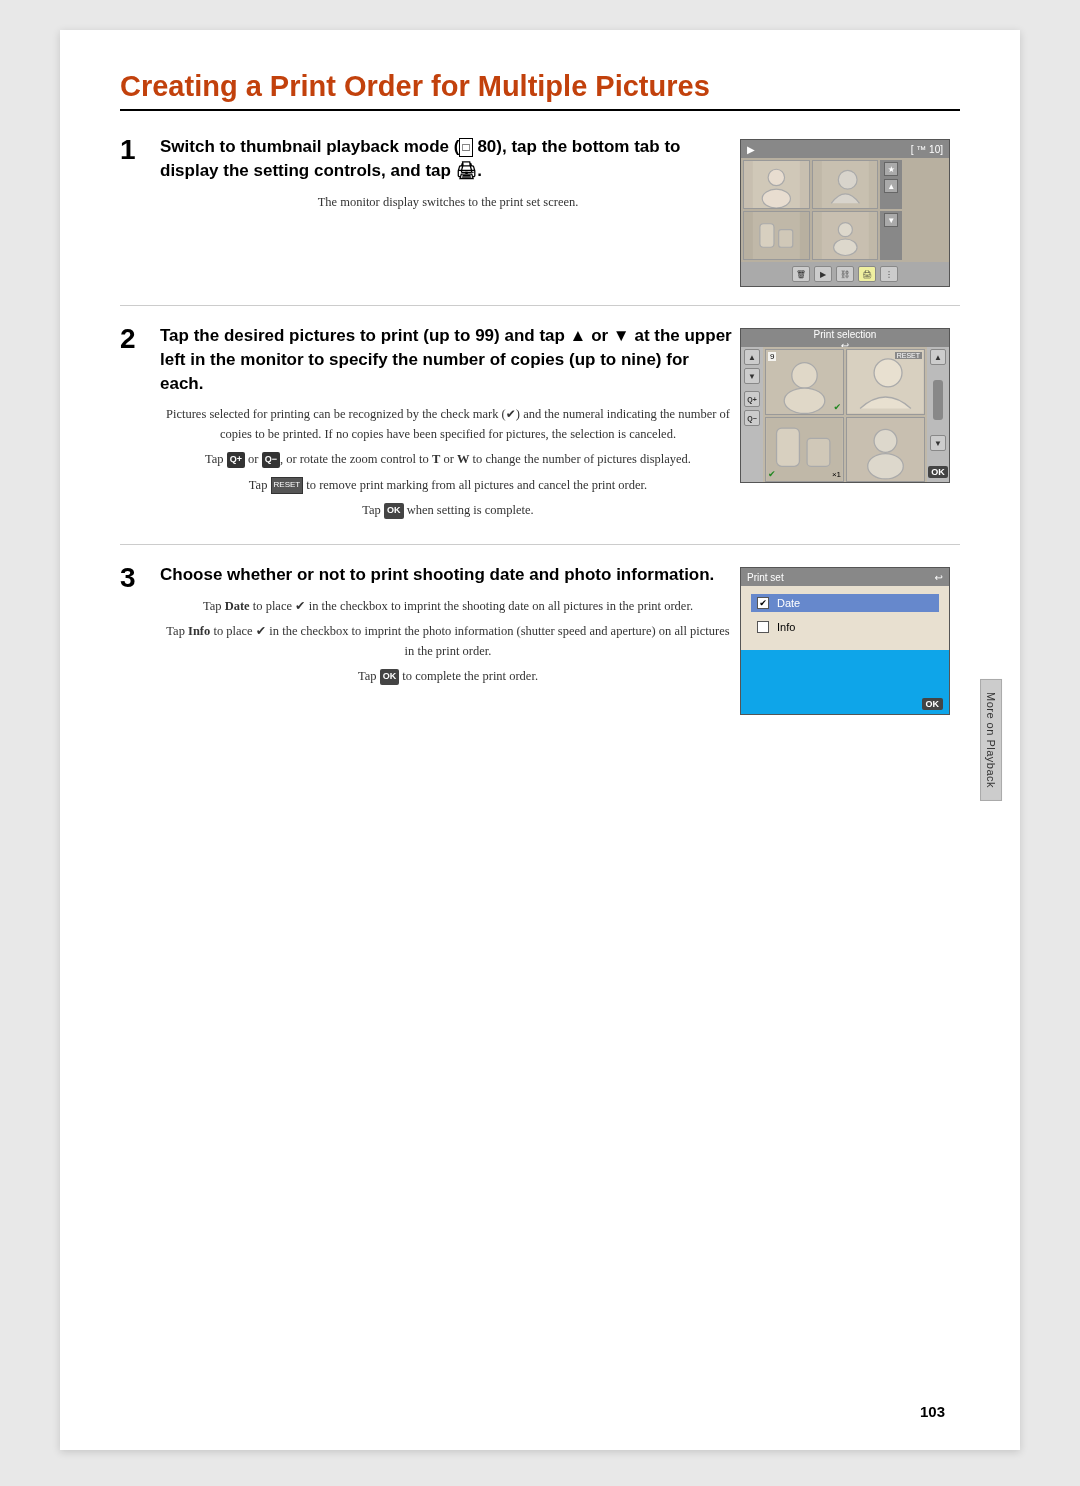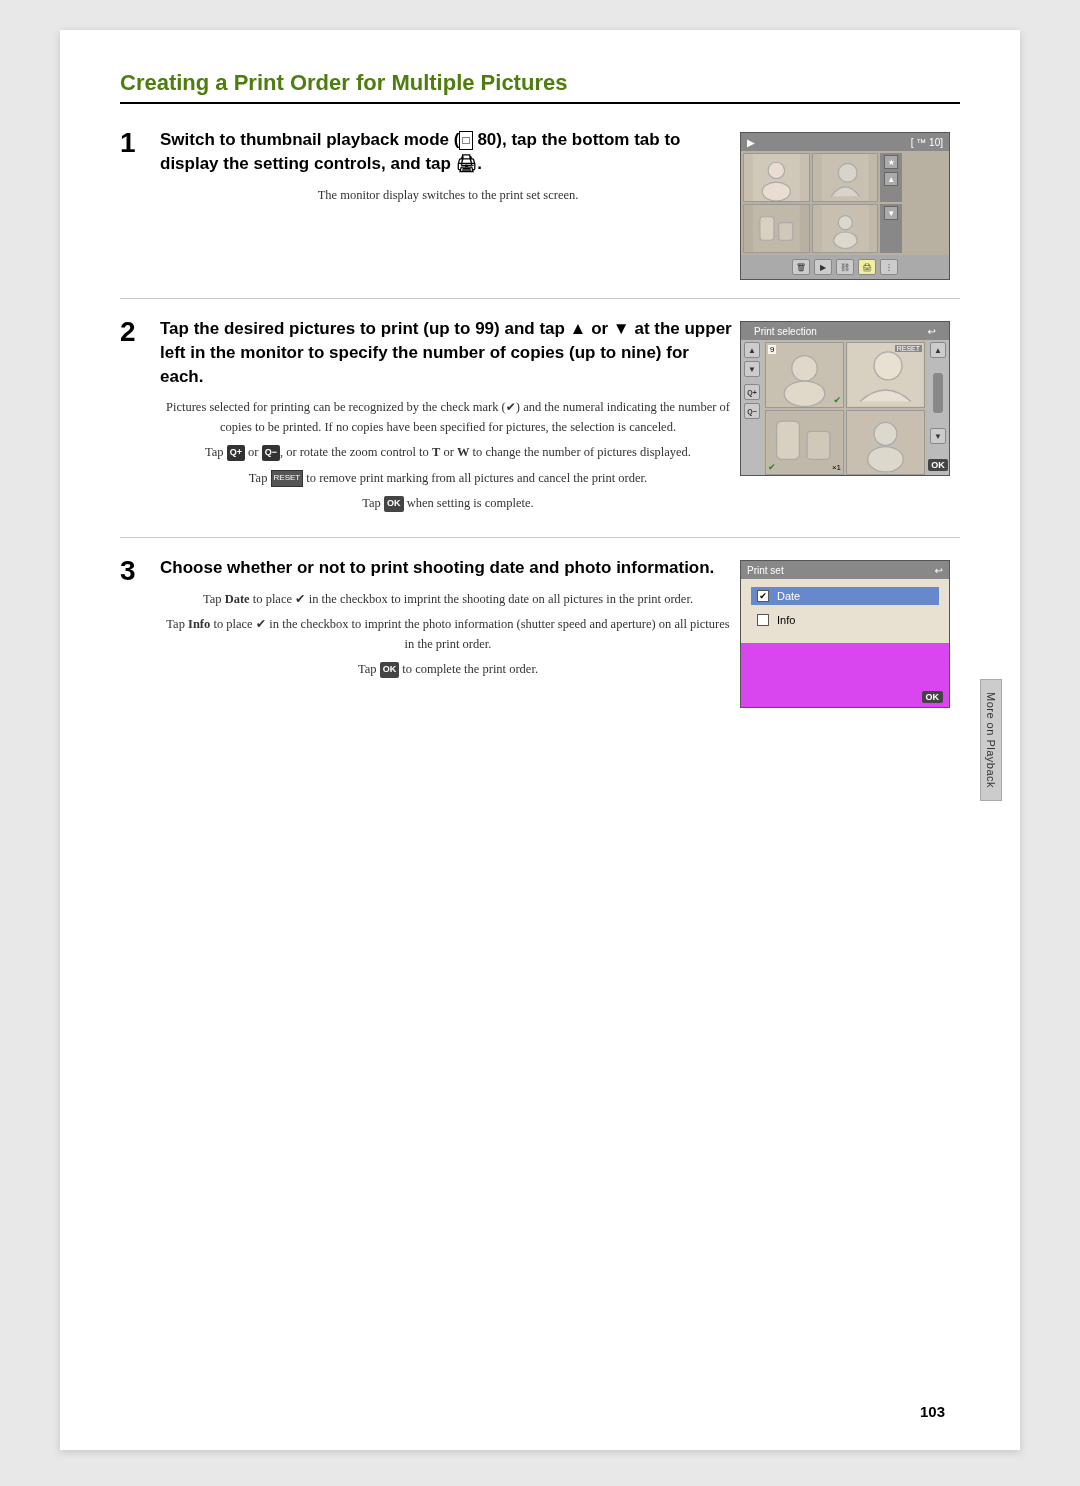--- a/index.html
+++ b/index.html
@@ -27,24 +27,24 @@
       text-align: right;
       font-size: 13px;
       color: #333;
       border-bottom: 1px solid #aaa;
       padding-bottom: 8px;
       margin-bottom: 18px;
     }
 
     
     .page-title {
-      font-size: 22px;
-      font-weight: bold;
-      font-family: Arial, sans-serif;
-      color: #4d7c0f;
+      font-size: 29px;
+      font-weight: bold;
+      font-family: Arial, sans-serif;
+      color: #c2410c;
       border-bottom: 2px solid #000;
       padding-bottom: 6px;
       margin-bottom: 24px;
     }
     .step-number {
       font-size: 28px;
       font-weight: bold;
       font-family: Arial, sans-serif;
       color: #000;
       min-width: 40px;
@@ -134,44 +134,45 @@
       height: 155px;
       position: relative;
       overflow: hidden;
     }
     .print-sel-header {
       background: #888;
       height: 18px;
       display: flex;
       align-items: center;
       justify-content: space-between;
-      padding: 0 13px;
+      padding: 0 6px;
       font-size: 10px;
       color: #fff;
       font-family: Arial, sans-serif;
+      flex-direction: column;
     }
     .ps-btn {
       width: 16px;
       height: 16px;
       background: #ccc;
       border: 1px solid #888;
       border-radius: 2px;
       display: flex;
       align-items: center;
       justify-content: center;
       font-size: 8px;
       color: #333;
       font-weight: bold;
       font-family: Arial, sans-serif;
     }
 
     
     .print-set-screen {
       border: 1.5px solid #555;
-      background: #d946ef;
+      background: #0ea5e9;
       width: 210px;
       height: 148px;
       position: relative;
       overflow: hidden;
     }
     .pset-header {
       background: #888;
       height: 18px;
       display: flex;
       align-items: center;

